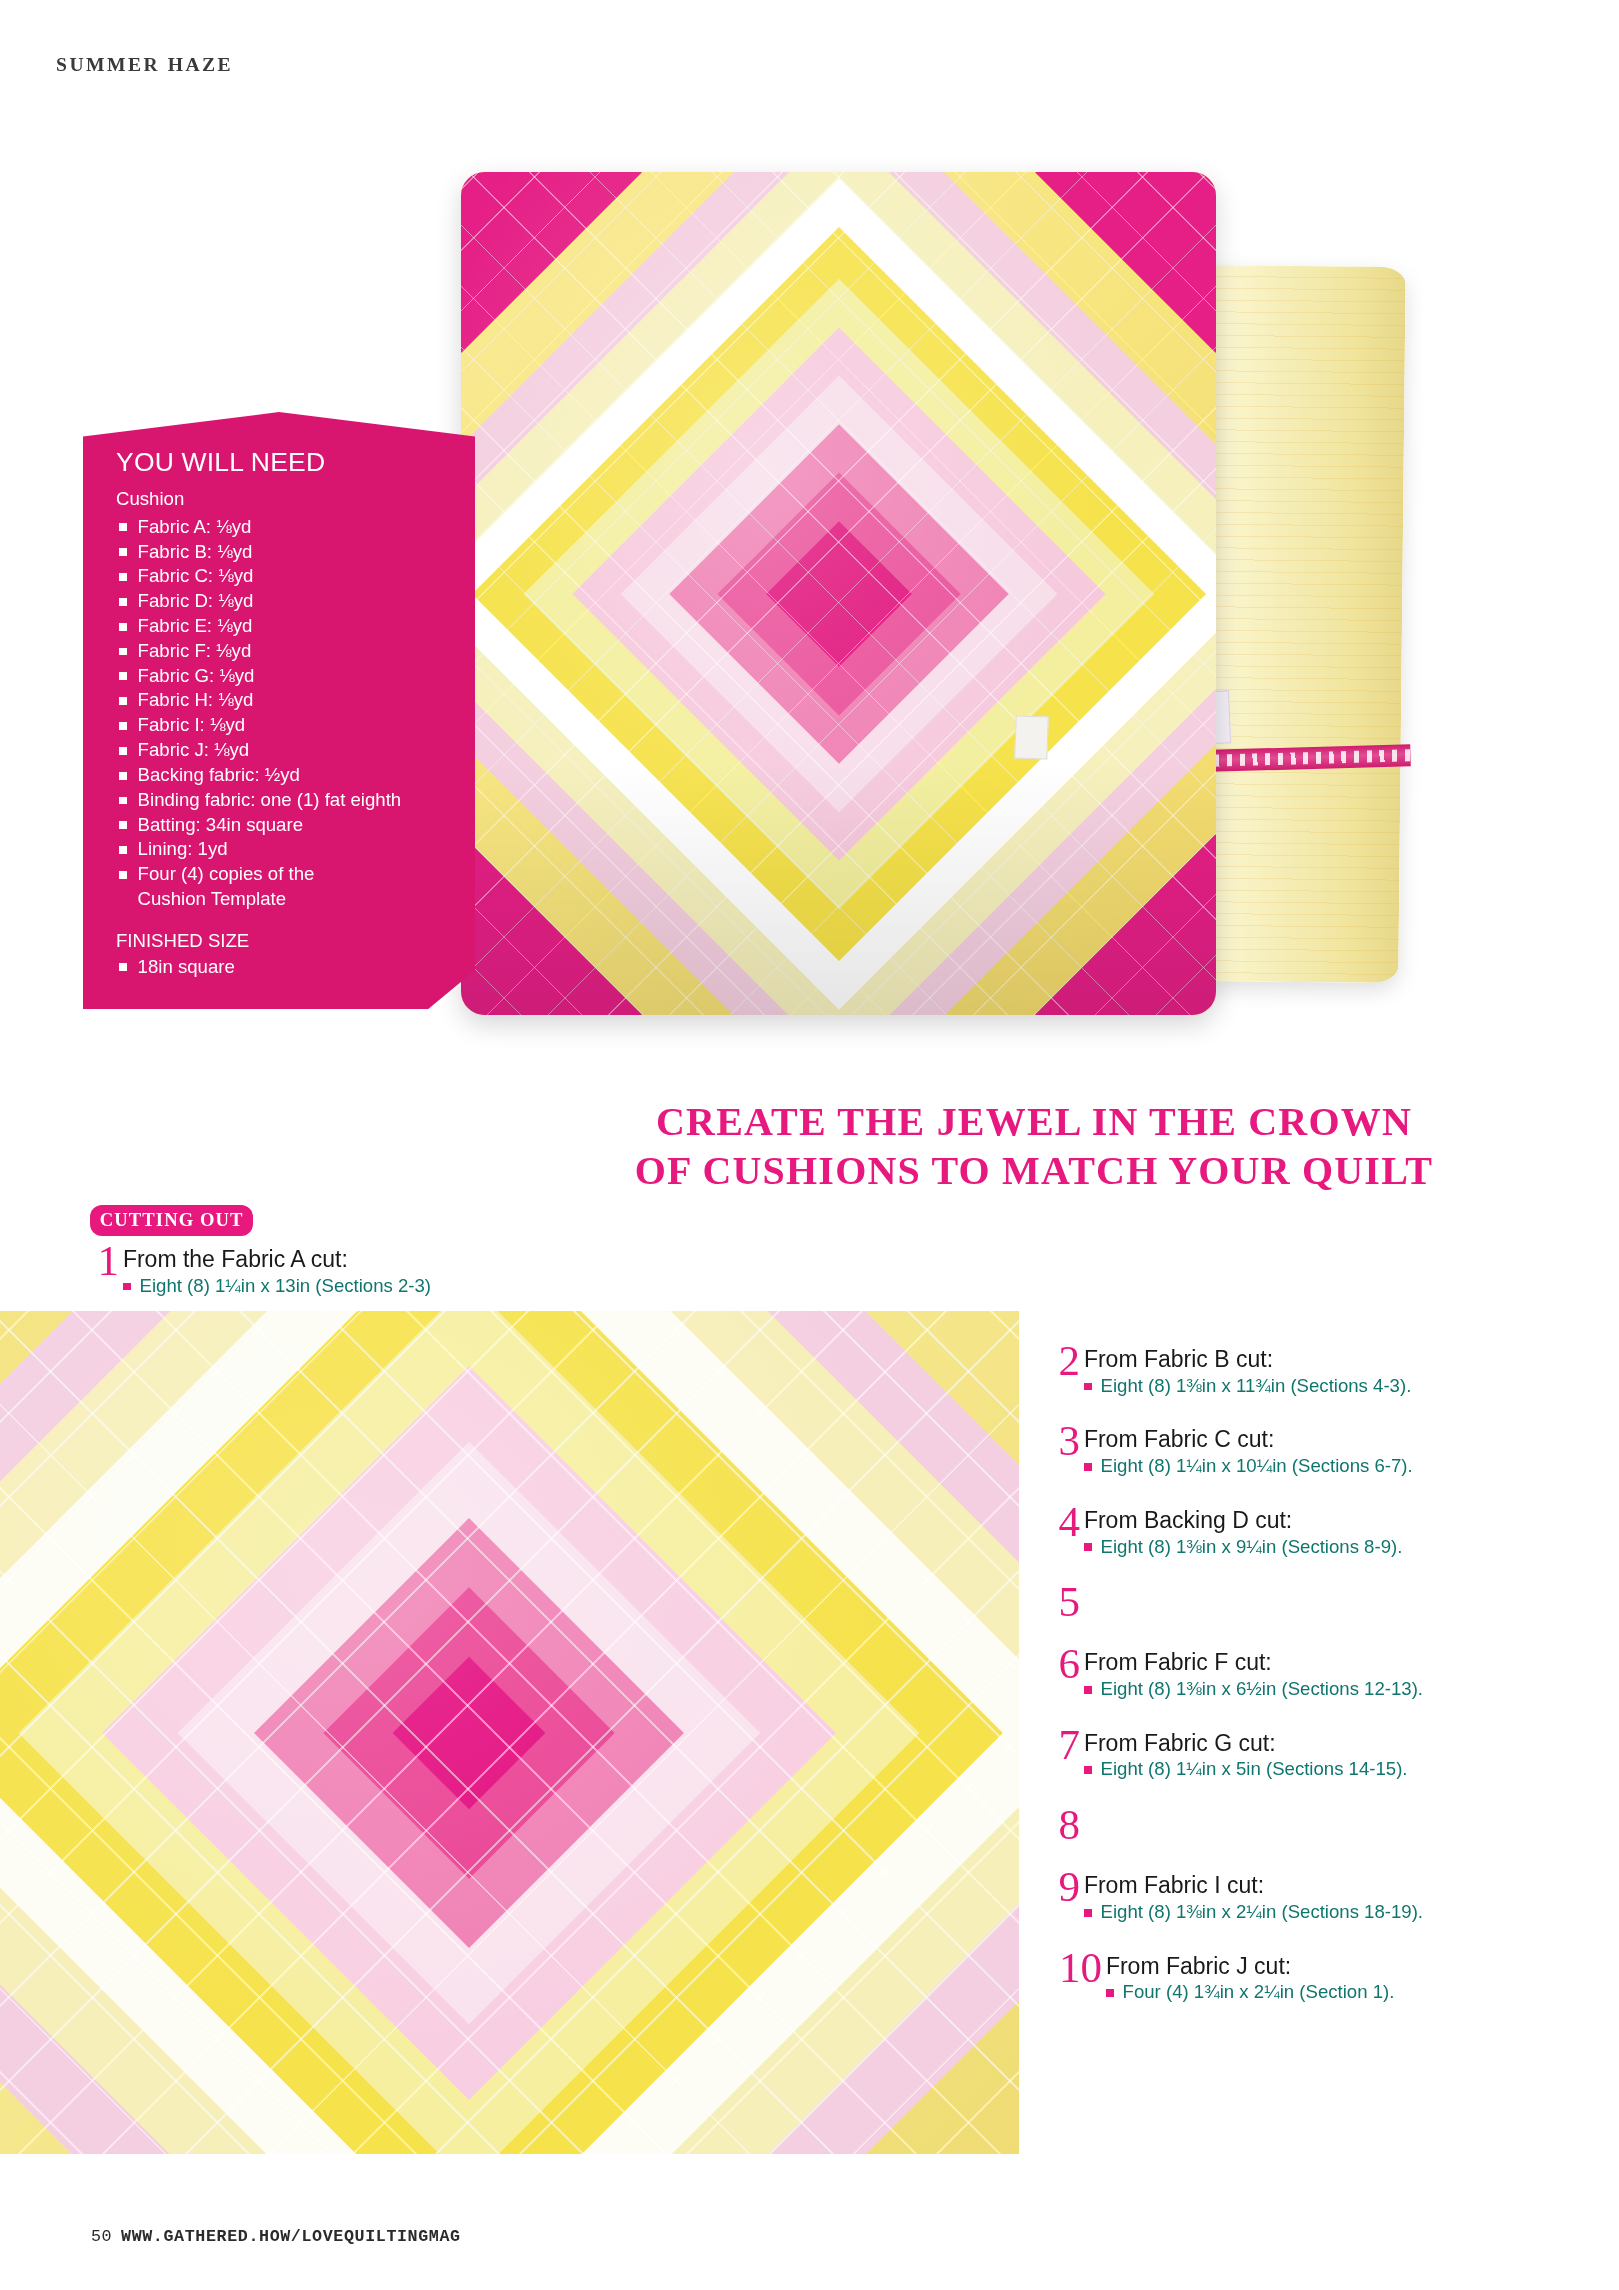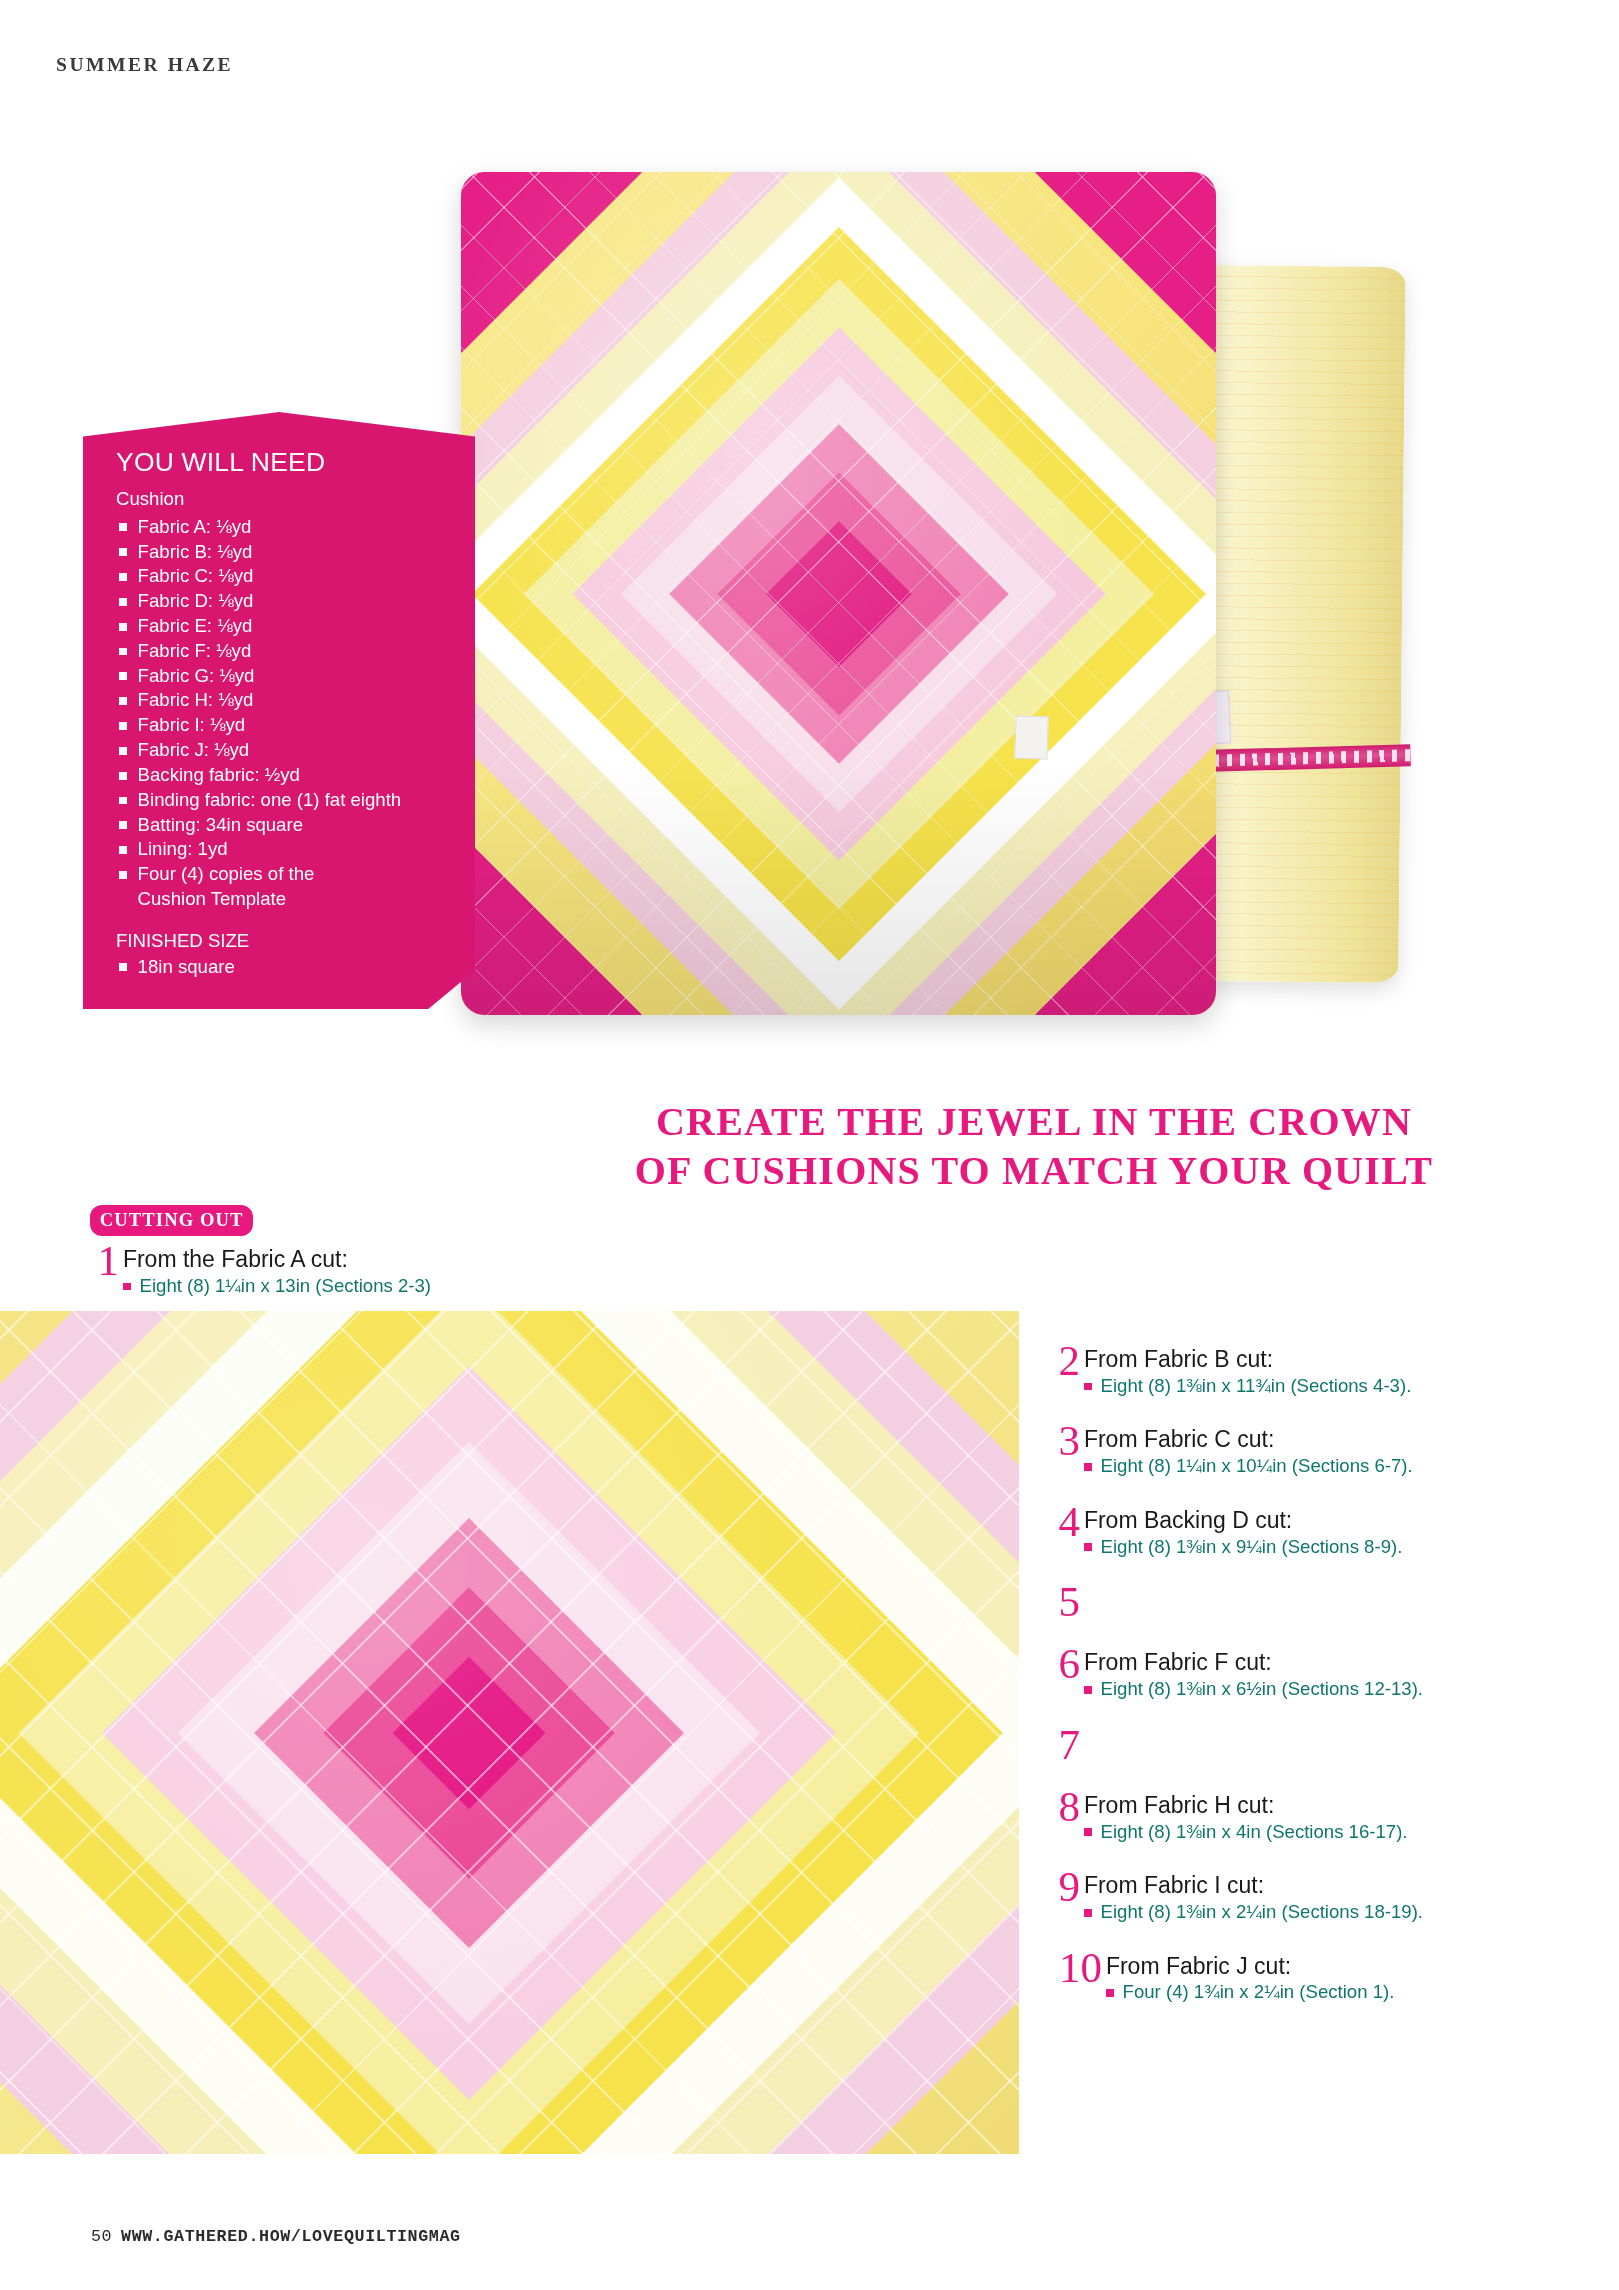--- a/index.html
+++ b/index.html
@@ -430,28 +430,28 @@
   <div class="step">
     <div class="step-num">6</div>
     <div class="step-body">
       <div class="step-title">From Fabric F cut:</div>
       <div class="step-item">Eight (8) 1⅜in x 6½in (Sections 12-13).</div>
     </div>
   </div>
 
   <div class="step">
     <div class="step-num">7</div>
+    <div class="step-body">
+      <div class="step-title">From Fabric G cut:</div>
+      <div class="step-item">Eight (8) 1¼in x 5in (Sections 14-15).</div>
+    </div>
   </div>
 
   <div class="step">
     <div class="step-num">8</div>
-    <div class="step-body">
-      <div class="step-title">From Fabric H cut:</div>
-      <div class="step-item">Eight (8) 1⅜in x 4in (Sections 16-17).</div>
-    </div>
   </div>
 
   <div class="step">
     <div class="step-num">9</div>
     <div class="step-body">
       <div class="step-title">From Fabric I cut:</div>
       <div class="step-item">Eight (8) 1⅜in x 2¼in (Sections 18-19).</div>
     </div>
   </div>
 

